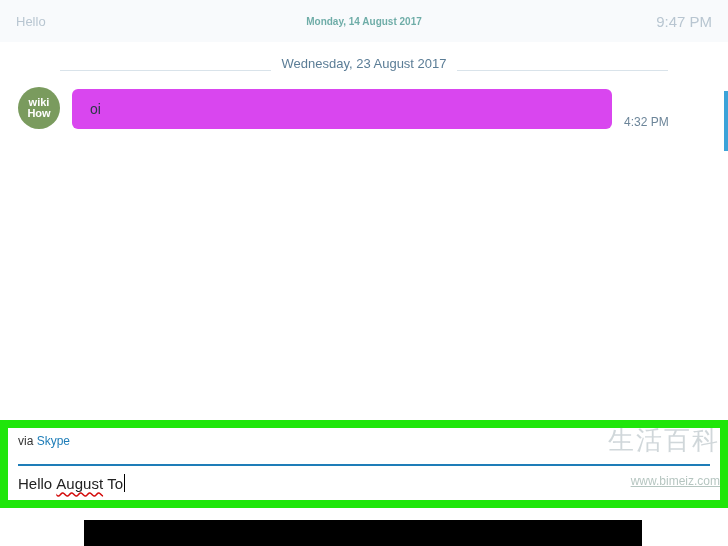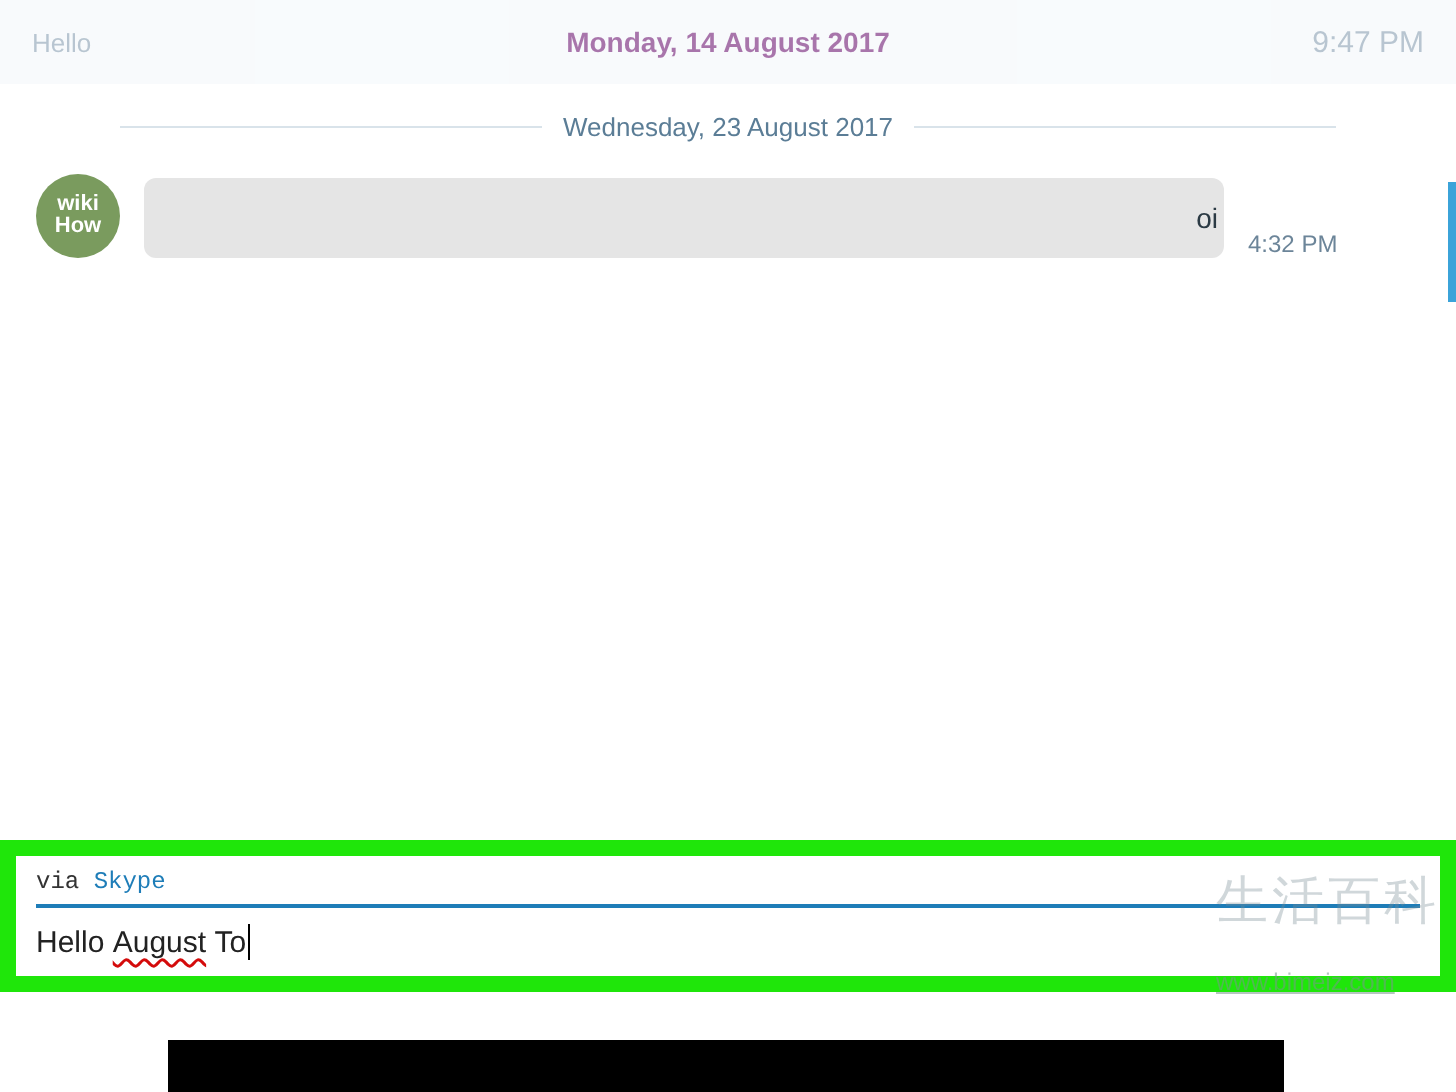--- a/index.html
+++ b/index.html
@@ -27,64 +27,63 @@
       opacity: 0.6;
     }
     .header-left {
       font-size: 13px;
       color: #8aa0b3;
     }
     .header-center {
       position: absolute;
       left: 50%;
       transform: translateX(-50%);
-      font-size: 14px;
+      font-size: 10px;
       font-weight: 600;
-      color: #701a75;
+      color: #0f766e;
     }
     .header-right {
       font-size: 15px;
       color: #8aa0b3;
     }
     .chat-area {
       position: relative;
       height: 378px;
       background: #ffffff;
     }
     .signal-bar-right {
       position: absolute;
       right: 0;
       top: 49px;
       width: 4px;
       height: 60px;
       background: #3ba3d9;
     }
     .date-divider {
       display: flex;
-      align-items: center;
+      align-items: flex-end;
       justify-content: center;
       padding: 14px 60px 10px;
       gap: 10px;
     }
     .date-divider .line {
       flex: 1;
       height: 1px;
       background: #d9e3ea;
     }
     .date-divider .date-text {
       font-size: 13px;
       color: #5b7d96;
       white-space: nowrap;
     }
     .message-row {
       display: flex;
       align-items: flex-start;
       padding: 6px 18px;
       gap: 12px;
-      text-align: right;
     }
     .avatar {
       width: 42px;
       height: 42px;
       border-radius: 50%;
       background: #7a9b5e;
       color: #fff;
       display: flex;
       flex-direction: column;
       justify-content: center;
@@ -94,23 +93,23 @@
       line-height: 1;
       flex-shrink: 0;
     }
     .avatar .top {
       font-size: 11px;
     }
     .avatar .bot {
       font-size: 11px;
     }
     .bubble {
-      background: #e5e5e5;
+      background: #d946ef;
       border-radius: 6px;
-      padding: 12px 3px;
+      padding: 12px 18px;
       font-size: 14px;
       color: #2b3a44;
       flex: 1;
       max-width: 540px;
       margin-top: 2px;
     }
     .timestamp {
       font-size: 12px;
       color: #6c8599;
       margin-top: 28px;
@@ -125,23 +124,22 @@
       border: 8px solid #1fe60a;
       background: #ffffff;
     }
     .compose-inner {
       padding: 6px 10px 8px 10px;
     }
     .via-line {
       font-size: 12px;
       color: #333;
       border-bottom: 2px solid #1e7db8;
-      padding-bottom: 4px;
+      padding-bottom: 16px;
       margin-bottom: 8px;
-      font-family: Liberation Mono, monospace;
     }
     .via-line .link {
       color: #1e7db8;
     }
     .compose-field {
       display: flex;
       align-items: center;
       font-size: 15px;
       color: #222;
     }
@@ -157,21 +155,22 @@
       width: 1px;
       height: 18px;
       background: #000;
       margin-left: 1px;
       vertical-align: middle;
     }
     
     .watermark {
       position: absolute;
       right: 8px;
-      bottom: 48px;
+      bottom: 58px;
+      text-align: right;
       pointer-events: none;
     }
     .watermark .cn {
       font-size: 26px;
       color: rgba(120, 140, 150, 0.35);
       letter-spacing: 2px;
       font-weight: 500;
     }
     .watermark .url {
       font-size: 12px;

